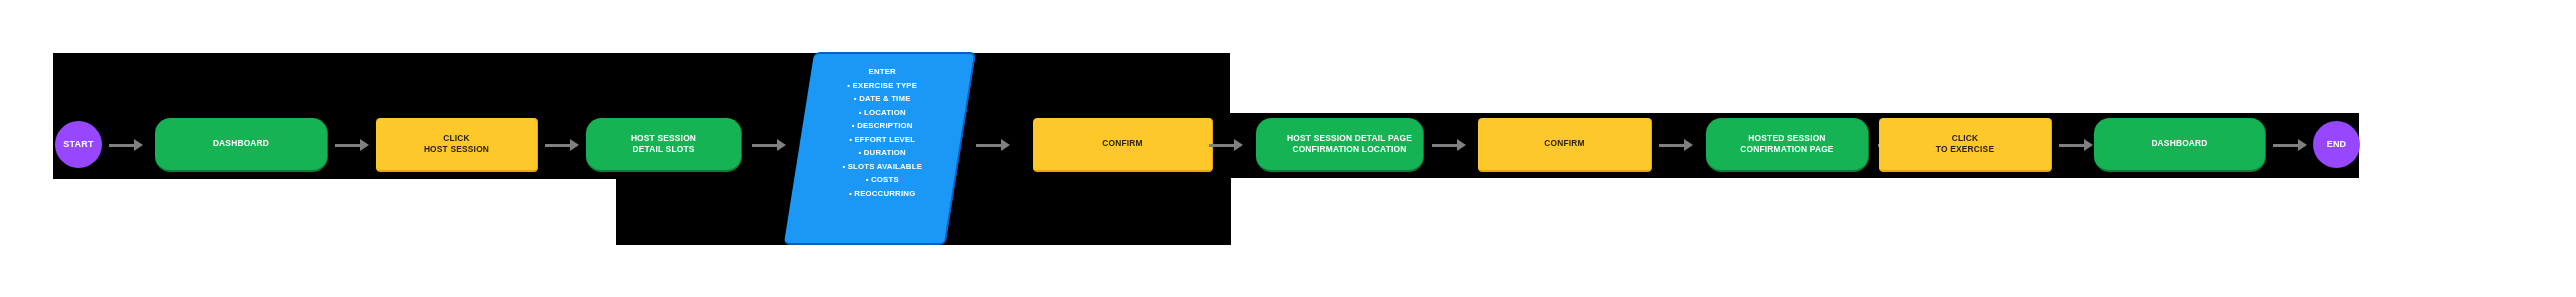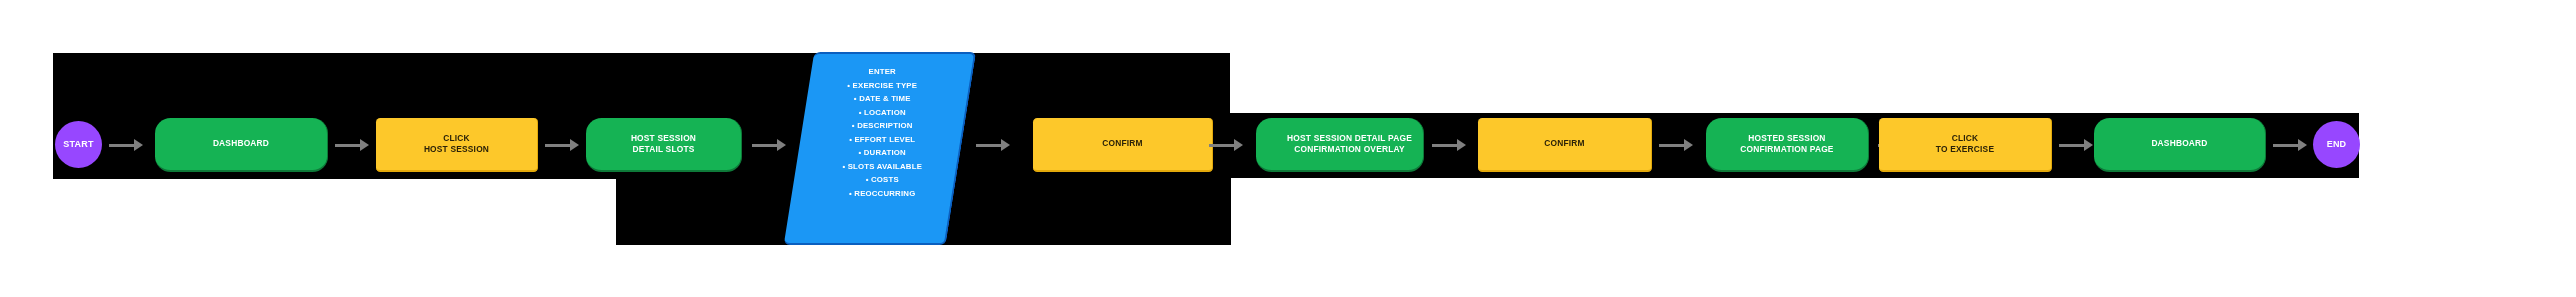--- a/index.html
+++ b/index.html
@@ -165,21 +165,21 @@
     </div>
   </div>
   <div class="arrow" style="left:1209px;top:138px;width:34px;">
     <div class="shaft"></div>
     <div class="head"></div>
   </div>
 
   <div class="node page" style="left:1256px;top:118px;width:168px;height:54px;padding-left:20px;">
     <div>
       <span class="lbl">HOST SESSION DETAIL PAGE</span>
-      <span class="lbl">CONFIRMATION OVERLAY</span>
+      <span class="lbl">CONFIRMATION LOCATION</span>
     </div>
   </div>
   <div class="arrow" style="left:1432px;top:138px;width:34px;">
     <div class="shaft"></div>
     <div class="head"></div>
   </div>
 
   <div class="node action" style="left:1478px;top:118px;width:174px;height:54px;">
     <div>
       <span class="lbl">CONFIRM</span>

